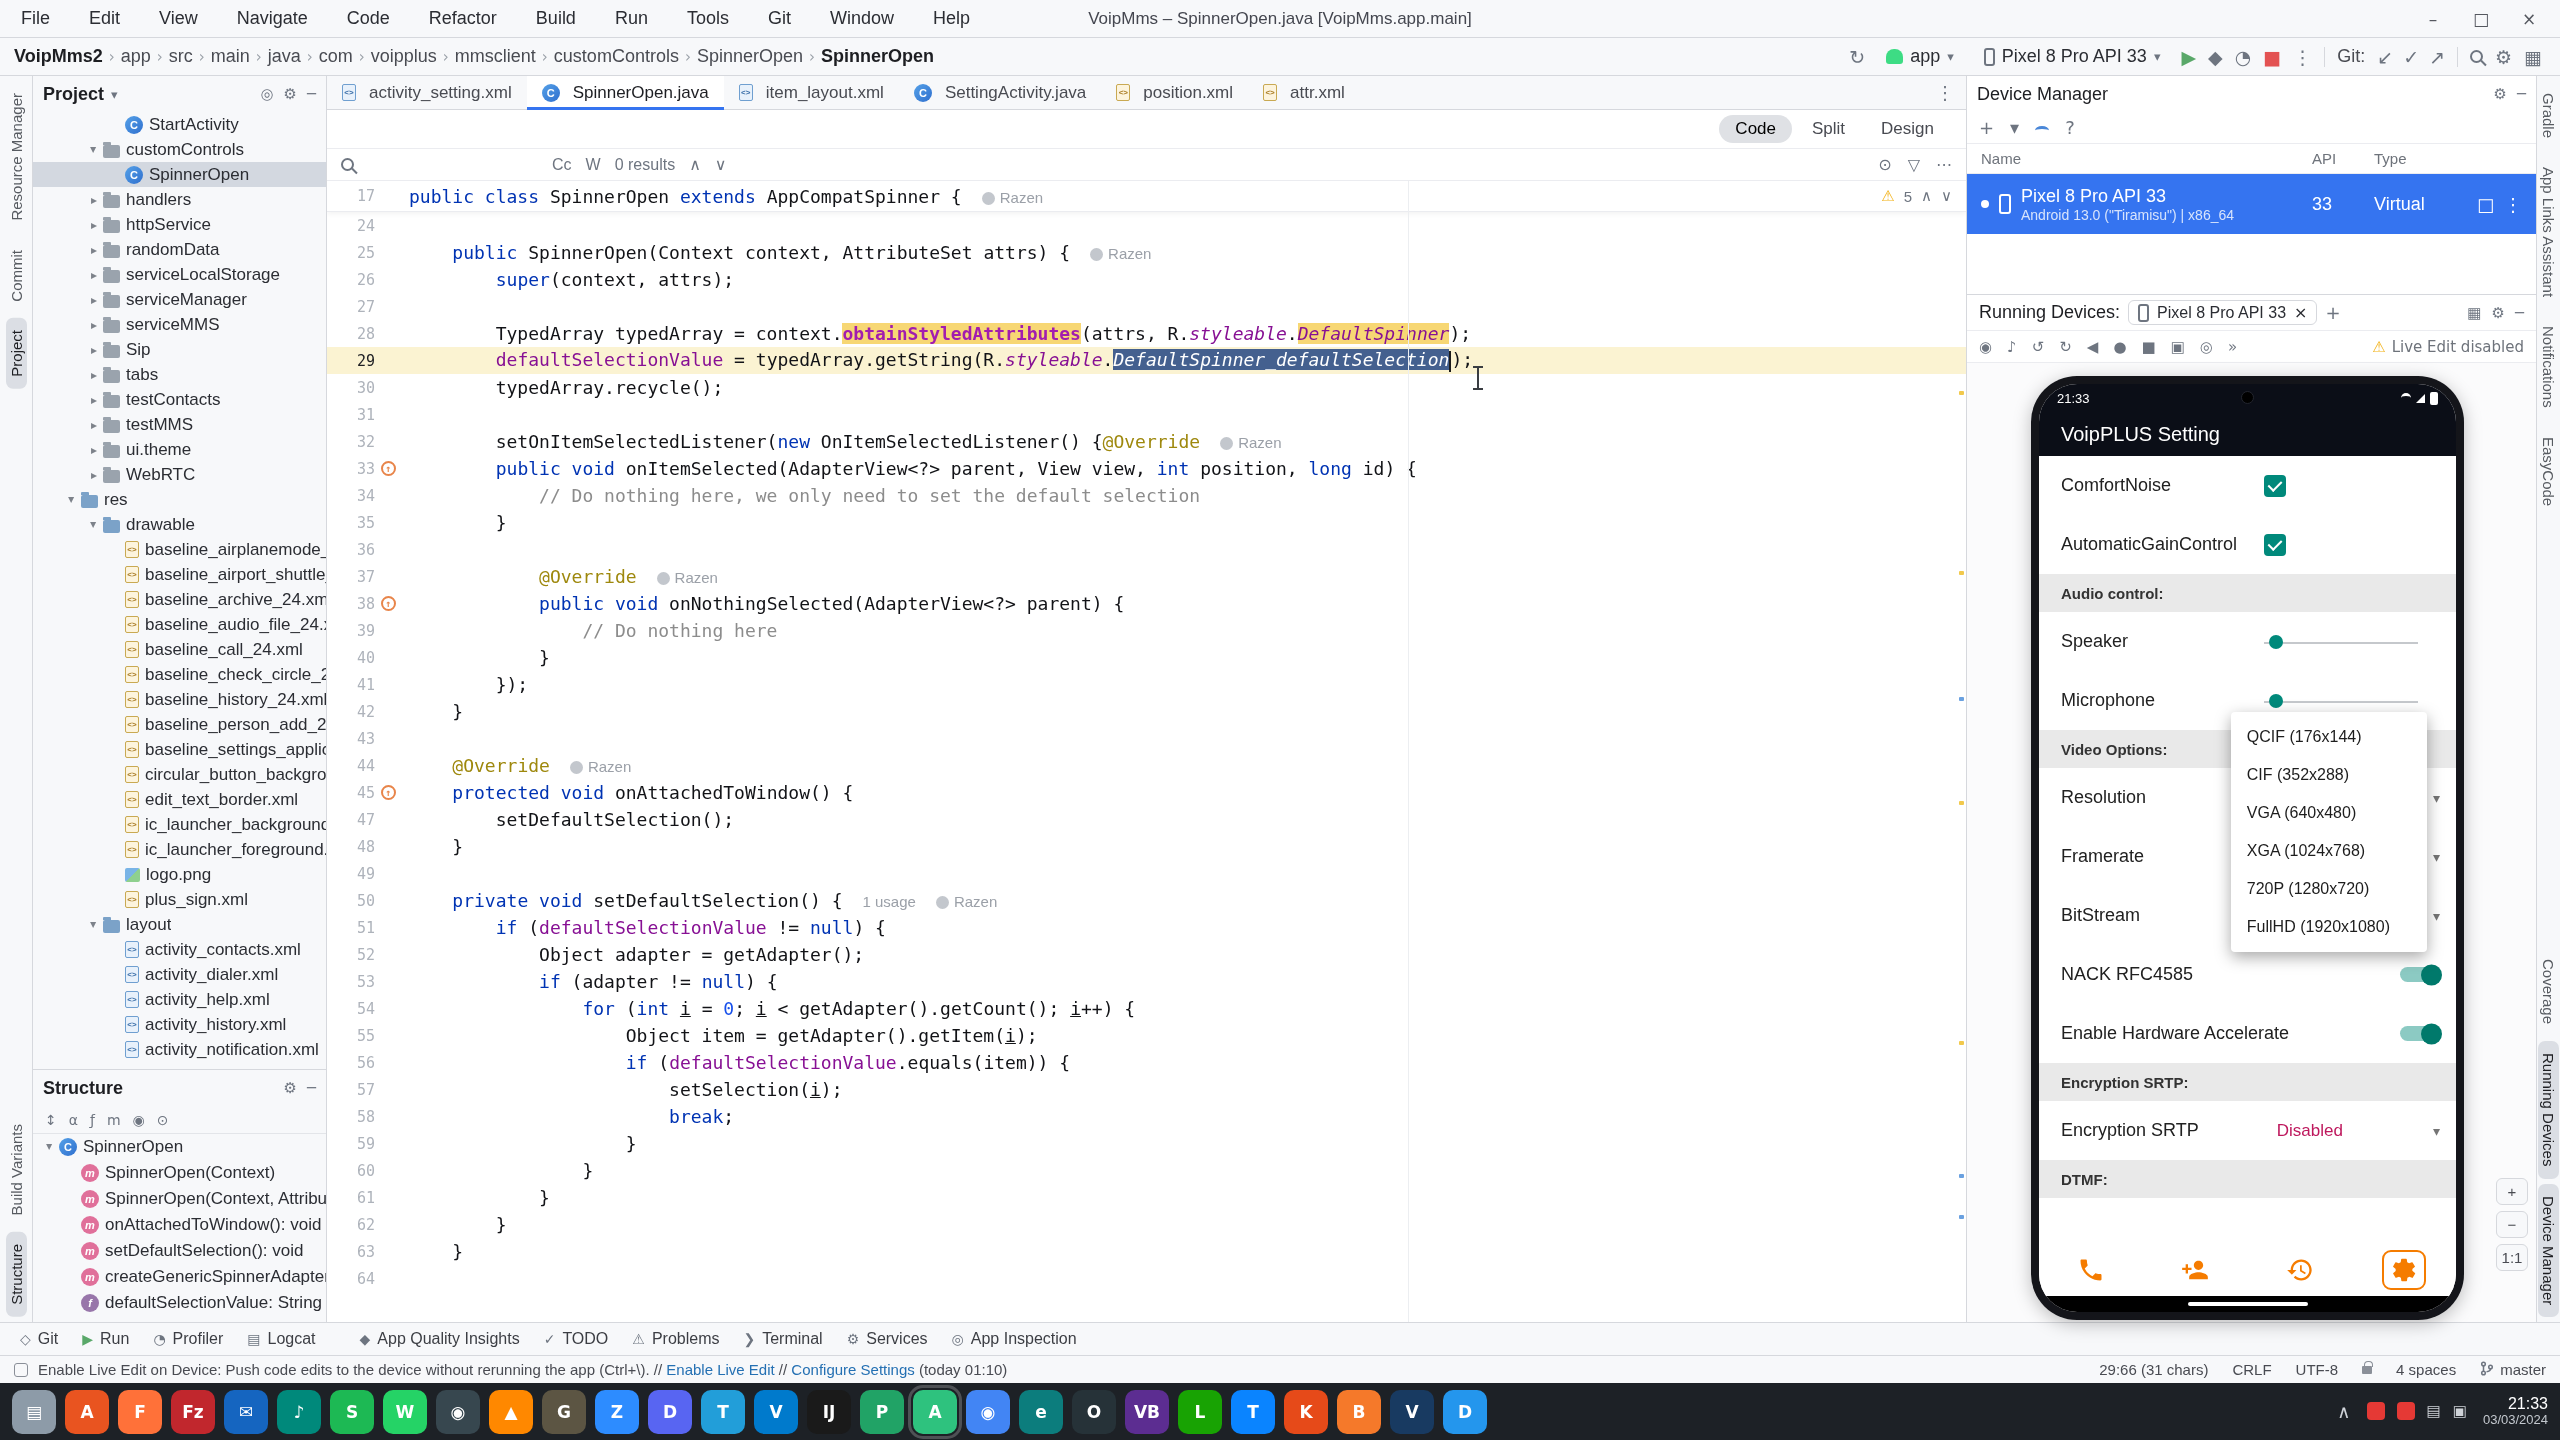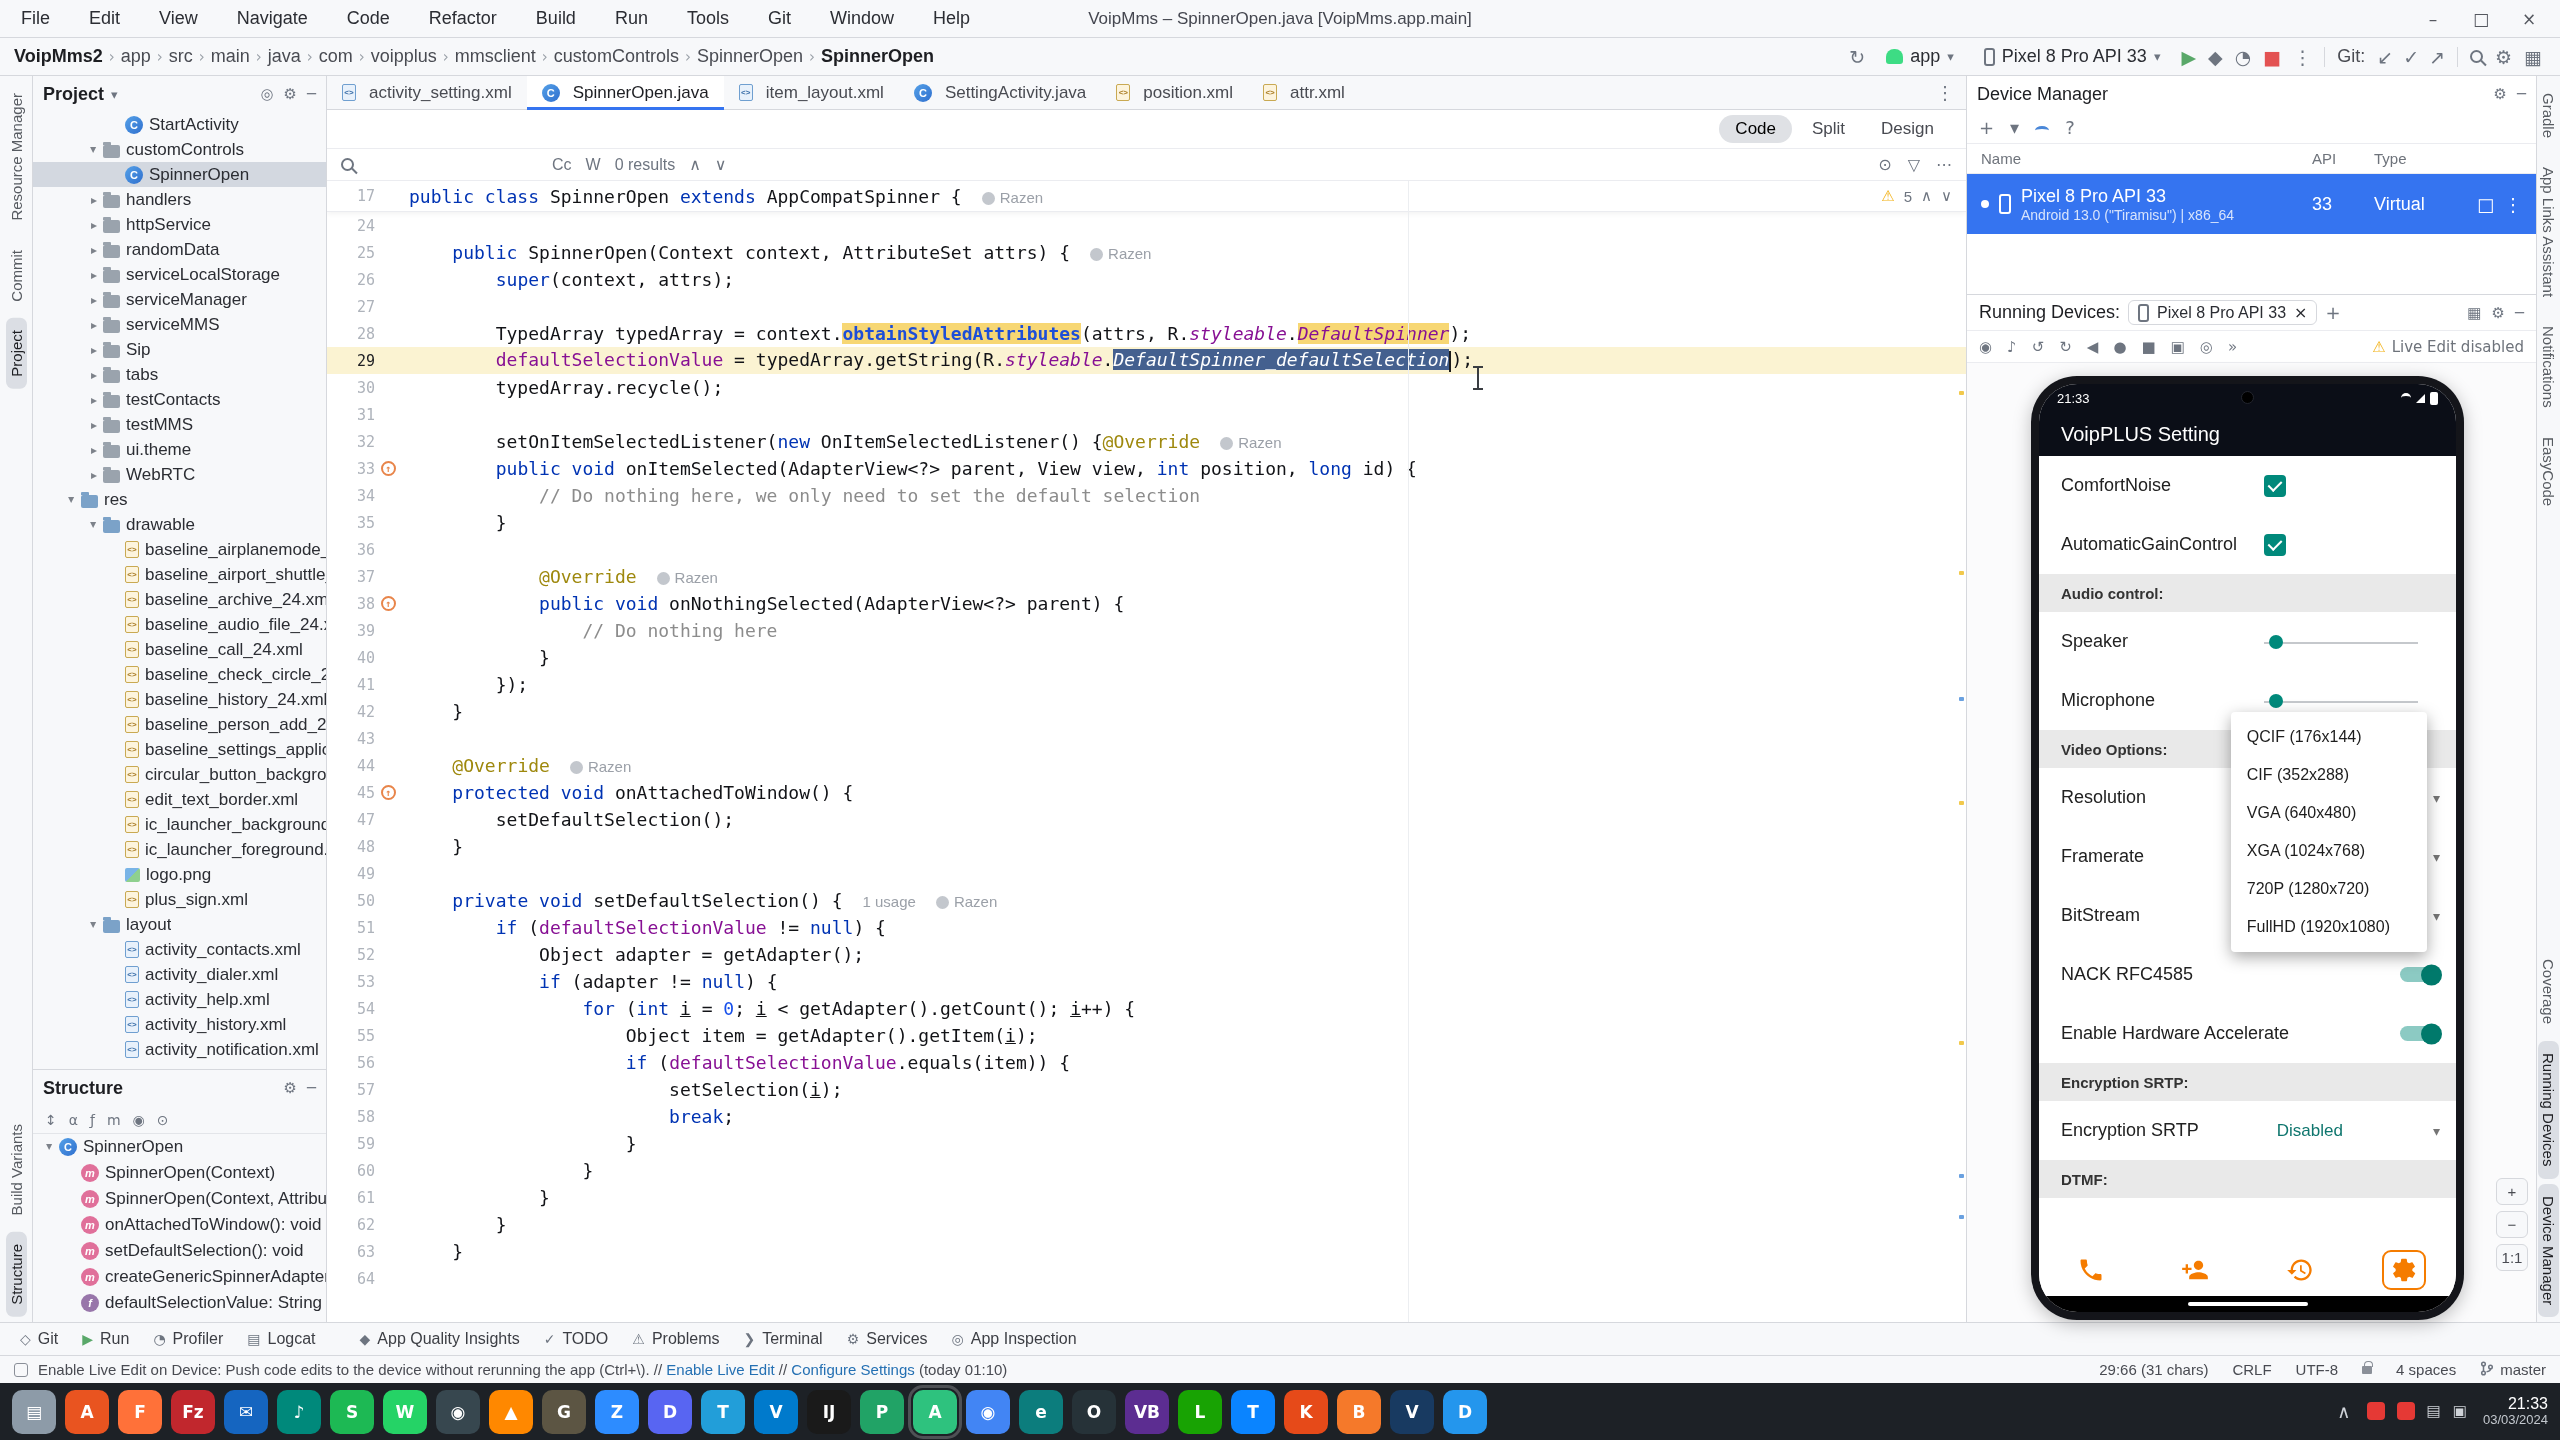--- a/index.html
+++ b/index.html
@@ -91,21 +91,21 @@
   .gicon{width:26px;height:18px;display:inline-flex;align-items:center;justify-content:center;font-size:11px;}
   .ovrc{width:15px;height:15px;border:2px solid #e8854a;border-radius:50%;color:#e8854a;font-size:10px;display:inline-flex;align-items:center;justify-content:center;font-weight:bold;}
   .ctext{margin-left:8px;}
   .tk-d{color:#121317;}
   .tk-k{color:#0033b3;}
   .tk-f{color:#871094;}
   .tk-st{color:#871094;font-style:italic;}
   .tk-c{color:#8c8c8c;}
   .tk-a{color:#9e880d;}
   .tk-n{color:#1750eb;}
-  .tk-mh{background:#f7d774;font-weight:600;color:#1d4ed8;}
+  .tk-mh{background:#f7d774;font-weight:600;color:#a21caf;}
   .tk-sh{background:#f7d774;color:#871094;font-style:italic;}
   .tk-sel{background:#44608f;color:#fff;font-style:italic;}
   .tk-u{color:#121317;text-decoration:underline;}
   .caret{display:inline-block;width:2px;height:21px;background:#1b1b1b;vertical-align:middle;}
   .hint{color:#9ba0a8;font-size:15px;margin-left:20px;font-family:"Liberation Sans",sans-serif;font-style:normal;}
   .hint .av{display:inline-block;width:13px;height:13px;border-radius:50%;background:#c3c7cd;margin-right:5px;vertical-align:-2px;}
   #margin-guide{position:absolute;top:0;bottom:0;left:1081px;width:1px;background:#eceef1;}
   #insp{margin-left:auto;display:flex;align-items:center;gap:9px;padding-right:14px;font-size:15px;color:#6e7580;font-family:"Liberation Sans",sans-serif;}
   .warn-tri{color:#f2b21a;font-size:15px;}
   #scroll-marks{position:absolute;right:2px;top:0;bottom:0;width:5px;}
@@ -147,21 +147,21 @@
   #phone-rows{flex:1;position:relative;background:#fff;}
   .ph-hdr{height:38px;display:flex;align-items:center;background:#e9e9e9;color:#333;font-weight:bold;font-size:15px;padding:0 22px;}
   .ph-row{height:59px;display:flex;align-items:center;padding:0 18px 0 22px;position:relative;}
   .ph-lbl{font-size:18px;color:#212121;}
   .cb{position:absolute;left:54%;width:22px;height:22px;background:#00897b;border-radius:4px;}
   .cb::after{content:"";position:absolute;left:7px;top:3px;width:6px;height:11px;border:solid #fff;border-width:0 2.5px 2.5px 0;transform:rotate(45deg);}
   .sl-track{position:absolute;left:54%;right:9%;top:50%;height:2px;background:#c5c8cc;}
   .sl-thumb{position:absolute;left:calc(54% + 5px);top:50%;width:14px;height:14px;border-radius:50%;background:#00897b;transform:translateY(-50%);}
   .tg{position:absolute;right:16px;width:40px;height:15px;border-radius:8px;background:rgba(0,137,123,.45);}
   .tg::after{content:"";position:absolute;right:-2px;top:50%;transform:translateY(-50%);width:21px;height:21px;border-radius:50%;background:#00796b;}
-  .ph-val{position:absolute;left:57%;font-size:17px;color:#0f766e;}
+  .ph-val{position:absolute;left:57%;font-size:17px;color:#be185d;}
   .ph-caret{position:absolute;right:16px;color:#757575;font-size:14px;}
   #p-popup{position:absolute;left:46%;top:328px;width:196px;background:#fff;border-radius:4px;box-shadow:0 5px 16px rgba(0,0,0,.35);padding:6px 0;z-index:6;}
   .pp-item{height:38px;display:flex;align-items:center;padding:0 16px;font-size:16px;color:#1d1d1d;white-space:nowrap;}
   #p-nav{height:52px;flex:none;display:flex;align-items:center;justify-content:space-around;background:#fff;}
   .nav-it{width:44px;height:40px;display:flex;align-items:center;justify-content:center;color:#f57c00;}
   .nav-it.sel{border:2px solid #f57c00;border-radius:9px;}
   .nav-it svg{width:28px;height:28px;fill:#f57c00;}
   #p-home{height:16px;flex:none;background:#000;position:relative;}
   #p-home::after{content:"";position:absolute;left:50%;top:6px;width:120px;height:4px;margin-left:-60px;border-radius:2px;background:#fff;}
   #zoom-ctrls{position:absolute;right:8px;top:815px;display:flex;flex-direction:column;gap:6px;}

